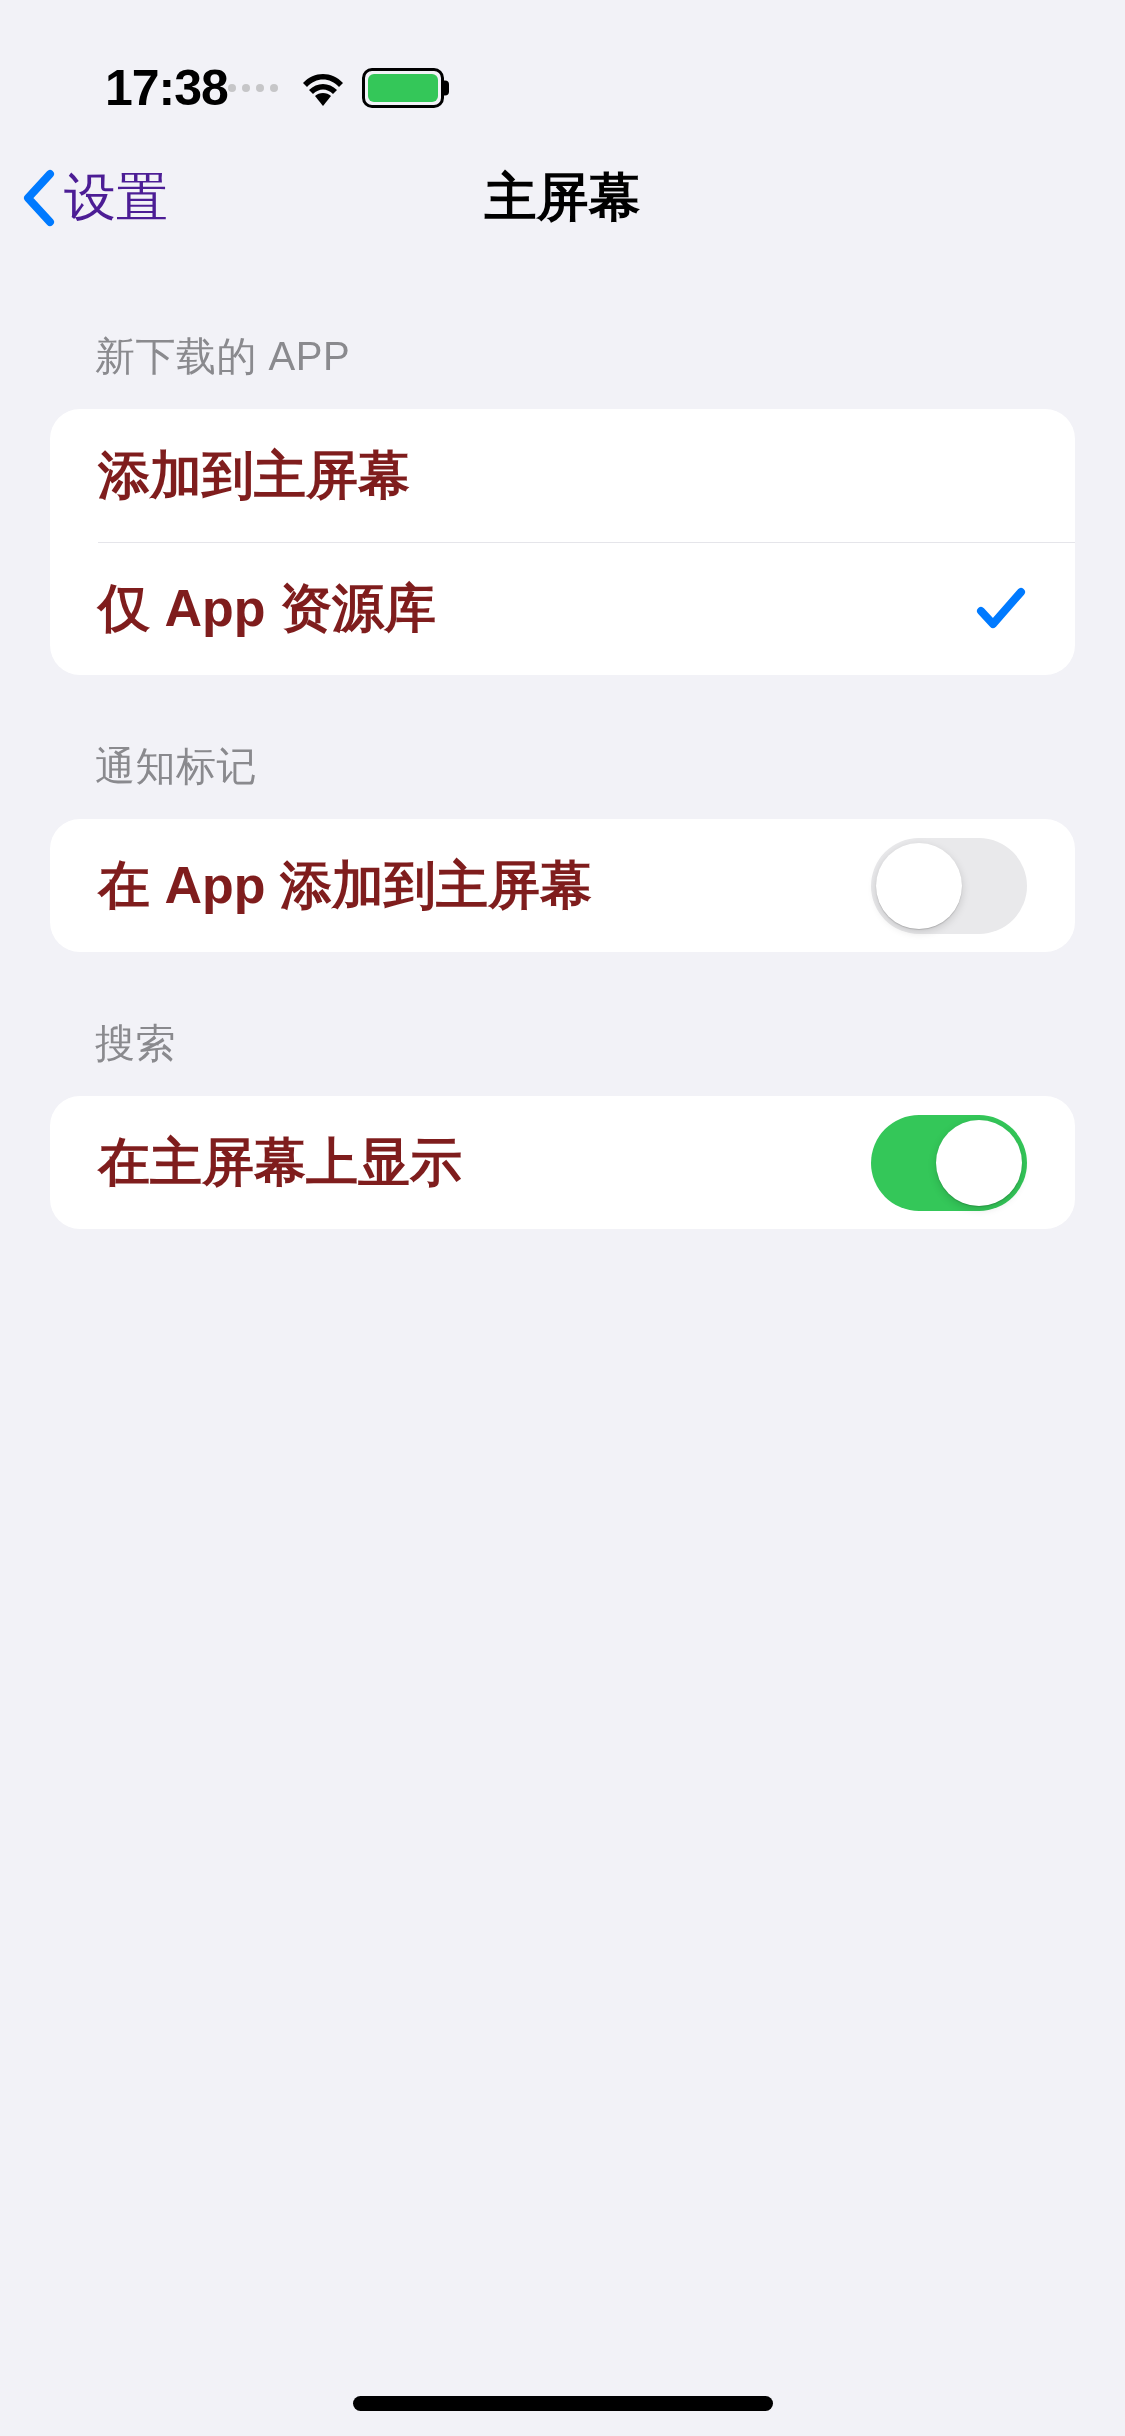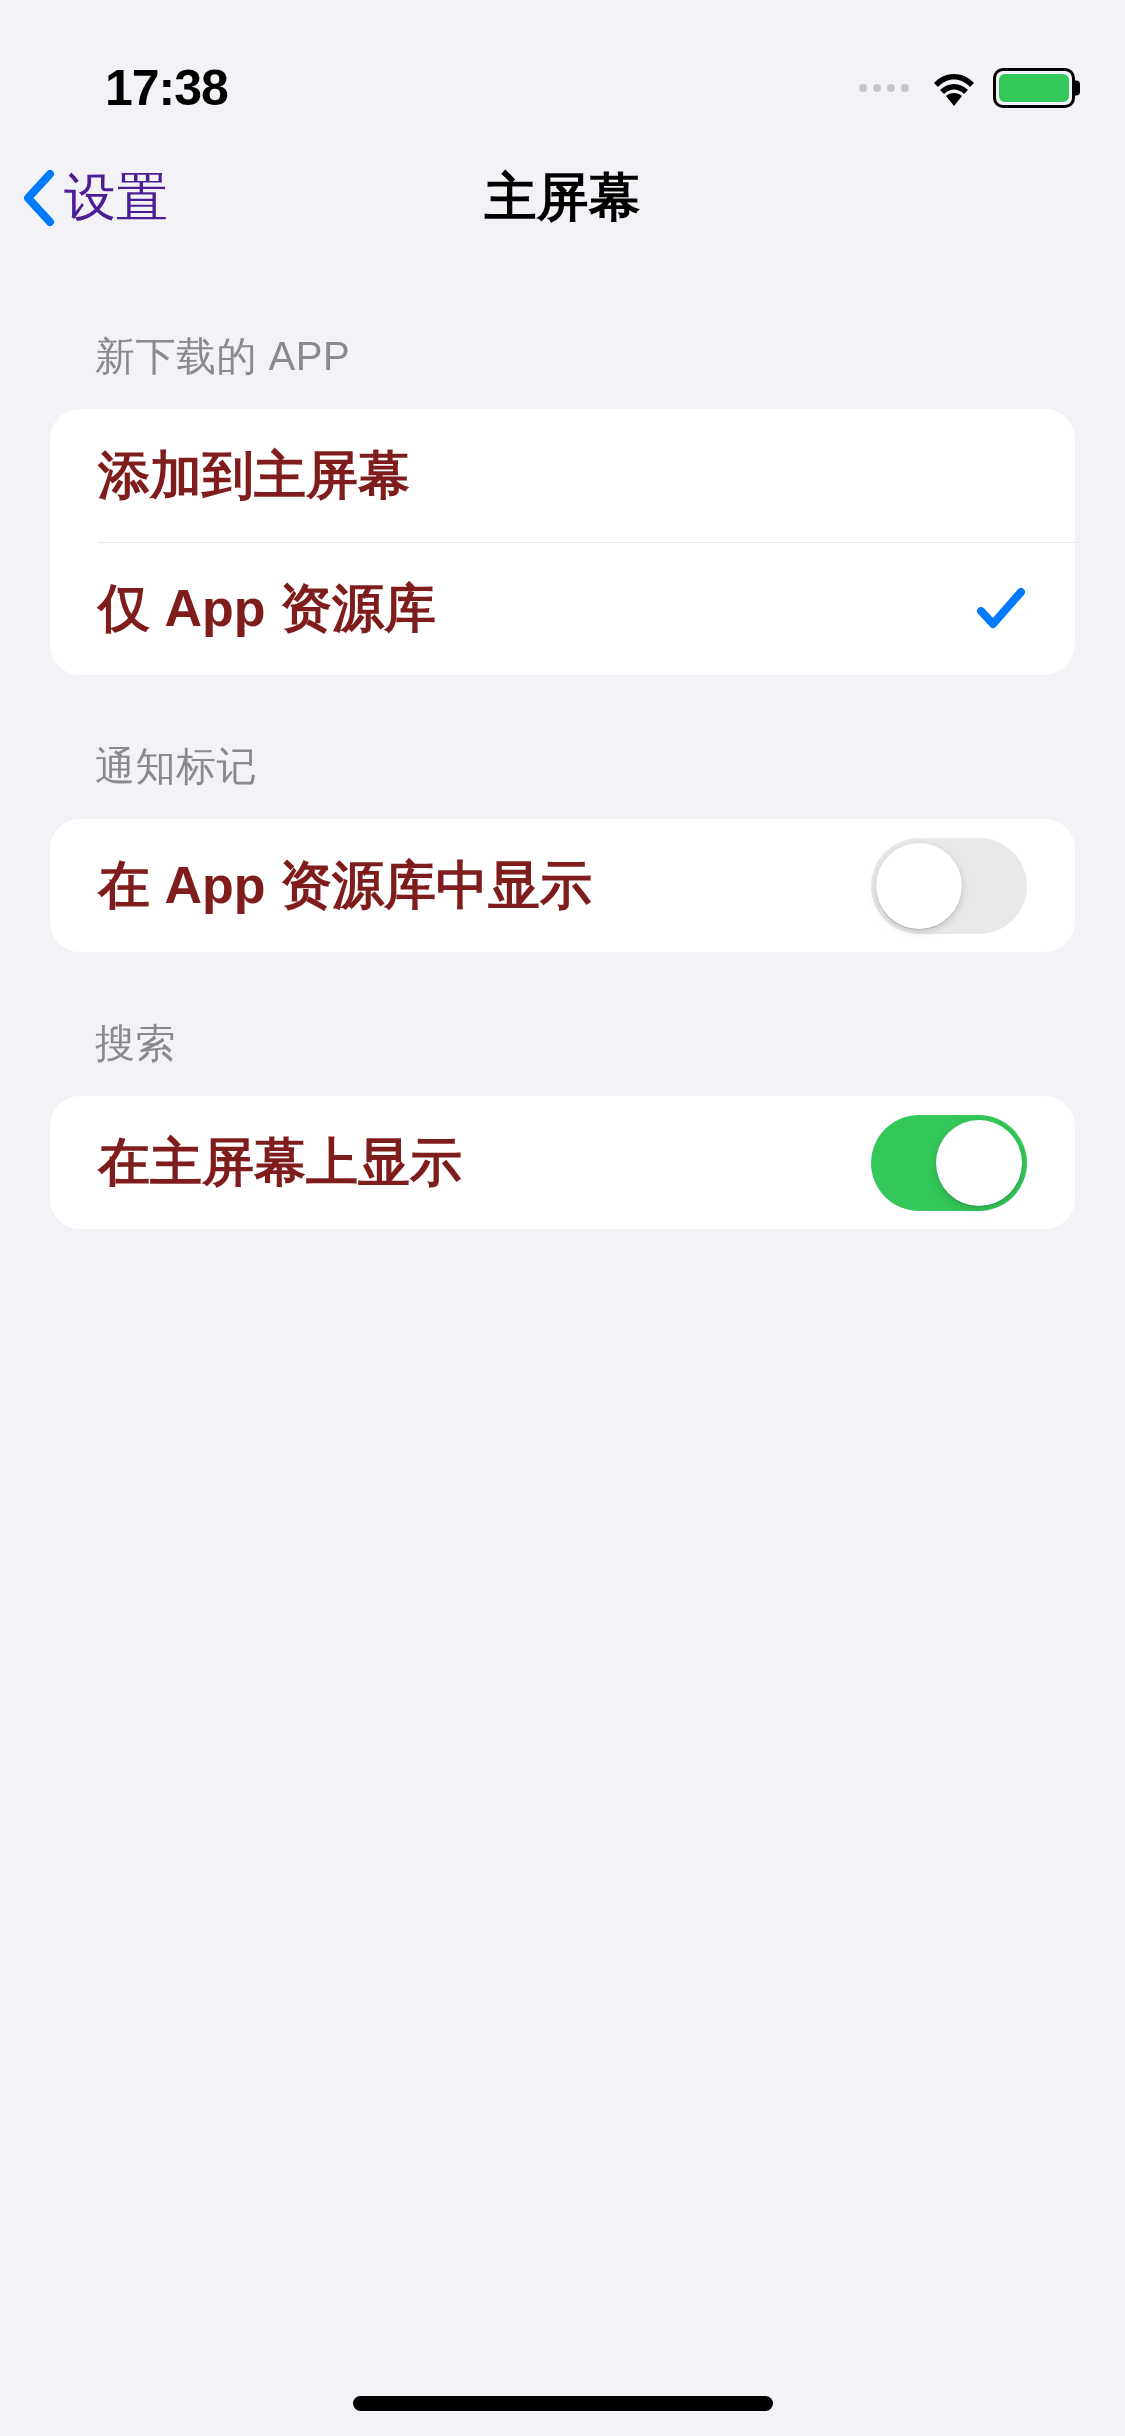--- a/index.html
+++ b/index.html
@@ -12,21 +12,20 @@
       width: 1125px;
       height: 2436px;
       background: #F2F2F7;
       font-family: -apple-system, "SF Pro Text", "Helvetica Neue", Arial, sans-serif;
       position: relative;
       overflow: hidden;
     }
     
     .status-bar {
       display: flex;
-      justify-content: space-between;
       align-items: center;
       padding: 45px 50px 0 105px;
       height: 130px;
     }
     .status-time {
       font-size: 50px;
       font-weight: 600;
       letter-spacing: -1px;
       color: #000;
     }
@@ -233,21 +232,21 @@
           </svg>
         </span>
       </div>
     </div>
   </div>
 
   <div class="section">
     <div class="section-header">通知标记</div>
     <div class="group">
       <div class="row">
-        <span class="row-label">在 App 资源库中显示</span>
+        <span class="row-label">在 App 添加到主屏幕</span>
         <div class="switch switch-off">
           <div class="knob"></div>
         </div>
       </div>
     </div>
   </div>
 
   <div class="section">
     <div class="section-header">搜索</div>
     <div class="group">

